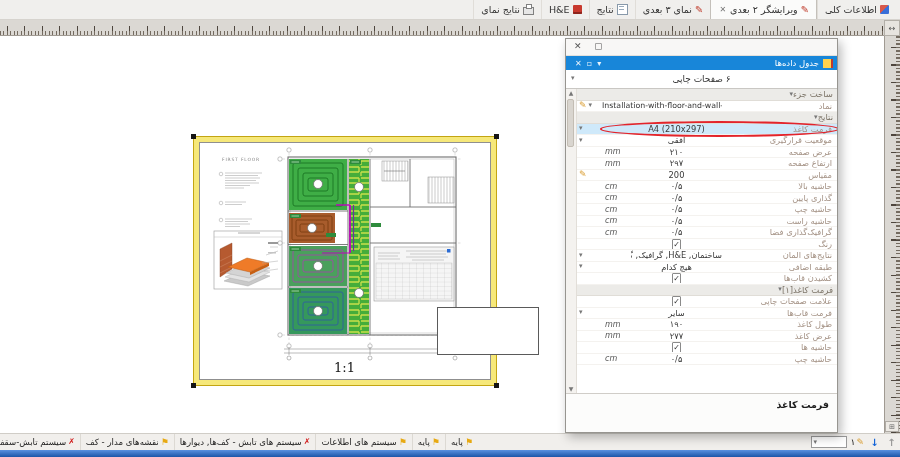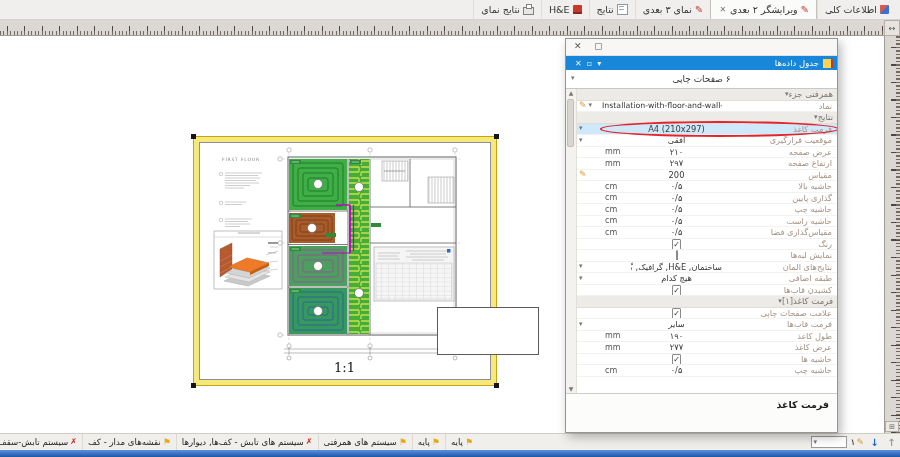--- a/index.html
+++ b/index.html
@@ -52,21 +52,21 @@
   #panel-combo{height:18px;background:#fff;border-bottom:1px solid #c9c7c3;display:flex;align-items:center;justify-content:center;
                position:relative;font-size:9px;color:#333;flex:0 0 auto;}
   #panel-combo .chev{position:absolute;left:5px;top:5px;}
   #grid{position:relative;height:304px;background:#fff;overflow:hidden;padding-left:10px;flex:0 0 auto;}
   .prow{display:flex;align-items:center;height:11.5px;border-bottom:1px solid #f4f2ef;position:relative;box-sizing:border-box;}
   .prow.section{background:#ecebe8;color:#7d7569;border-bottom:1px solid #e0ddd7;}
   .sec-label{margin-right:4px;font-size:8.5px;}
   .plabel{flex:0 0 110px;padding-right:5px;color:#a59386;white-space:nowrap;overflow:hidden;font-size:8.3px;}
   .pvalue{flex:1;text-align:center;color:#3a3a3a;white-space:nowrap;overflow:hidden;font-size:8.3px;}
   .pvalue.ltr{direction:ltr;text-align:left;padding-left:3px;font-size:7.8px;color:#333;}
-  .punit{flex:0 0 26px;direction:ltr;text-align:left;padding-left:6px;color:#555;font-size:8px;}
+  .punit{flex:0 0 26px;direction:ltr;text-align:left;padding-left:6px;color:#555;font-size:8px;font-style:italic;}
   .pctl{flex:0 0 20px;display:flex;direction:ltr;justify-content:flex-start;gap:2px;padding-left:3px;align-items:center;}
   .chev{color:#777;font-size:7px;line-height:7px;}
   .pencil{color:#d89a2b;font-size:9px;line-height:9px;}
   .cb{width:10px;height:10px;border:1px solid #8a8a8a;background:#fff;margin:0 auto;font-size:8px;line-height:9px;
       text-align:center;color:#333;border-radius:1px;box-sizing:border-box;}
   .prow.hl{background:#cfe9fa;}
   .red-oval{position:absolute;left:24px;right:-2px;top:-2.5px;bottom:-2.5px;border:2px solid #e3242b;border-radius:50%;
             pointer-events:none;z-index:3;}
   #grid-scroll{position:absolute;left:0;top:0;width:10px;height:100%;background:#f4f2ef;border-right:1px solid #e2ded8;
                z-index:4;direction:ltr;}
@@ -364,21 +364,21 @@
       <span>۶ صفحات چاپی</span>
       <span class="chev">▾</span>
     </div>
     <div id="grid">
       <div id="grid-scroll">
         <span class="gs-arrow" style="top:0;">▲</span>
         <span class="gs-arrow" style="bottom:0;">▼</span>
         <span class="gs-thumb"></span>
       </div>
     <div class="prow section">
-          <span class="sec-label">همرفتی جزء</span>
+          <span class="sec-label">ساخت جزء</span>
           <span class="chev">▾</span>
         </div>
         <div class="prow">
           <span class="plabel">نماد</span>
           <span class="pvalue ltr">Installation-with-floor-and-wall-heati</span>
           <span class="pctl">
             <span class="pencil">✎</span>
             <span class="chev">▾</span>
           </span>
         </div>
@@ -441,34 +441,28 @@
           <span class="punit">cm</span>
           <span class="pctl"></span>
         </div>
         <div class="prow">
           <span class="plabel">حاشیه راست</span>
           <span class="pvalue">۰/۵</span>
           <span class="punit">cm</span>
           <span class="pctl"></span>
         </div>
         <div class="prow">
-          <span class="plabel">مقیاس‌گذاری فضا</span>
+          <span class="plabel">گرافیک‌گذاری فضا</span>
           <span class="pvalue">۰/۵</span>
           <span class="punit">cm</span>
           <span class="pctl"></span>
         </div>
         <div class="prow">
           <span class="plabel">رنگ</span>
           <span class="pvalue"><span class="cb">✓</span></span>
-          <span class="punit"></span>
-          <span class="pctl"></span>
-        </div>
-        <div class="prow">
-          <span class="plabel">نمایش لبه‌ها</span>
-          <span class="pvalue"><span class="cb"></span></span>
           <span class="punit"></span>
           <span class="pctl"></span>
         </div>
         <div class="prow">
           <span class="plabel">نتایج‌های المان</span>
           <span class="pvalue">ساختمان, H&amp;E, گرافیک, گرمایش/سرمایش</span>
           <span class="punit"></span>
           <span class="pctl">
             <span class="chev">▾</span>
           </span>
@@ -540,21 +534,21 @@
         <div class="btab">
           <span class="bic-flag">⚑</span>
           <span>پایه</span>
         </div>
         <div class="btab">
           <span class="bic-flag">⚑</span>
           <span>پایه</span>
         </div>
         <div class="btab">
           <span class="bic-flag">⚑</span>
-          <span>سیستم های همرفتی</span>
+          <span>سیستم های اطلاعات</span>
         </div>
         <div class="btab">
           <span class="bic-x">✗</span>
           <span>سیستم های تابش - کف‌ها, دیوارها</span>
         </div>
         <div class="btab">
           <span class="bic-flag">⚑</span>
           <span>نقشه‌های مدار - کف</span>
         </div>
         <div class="btab">

